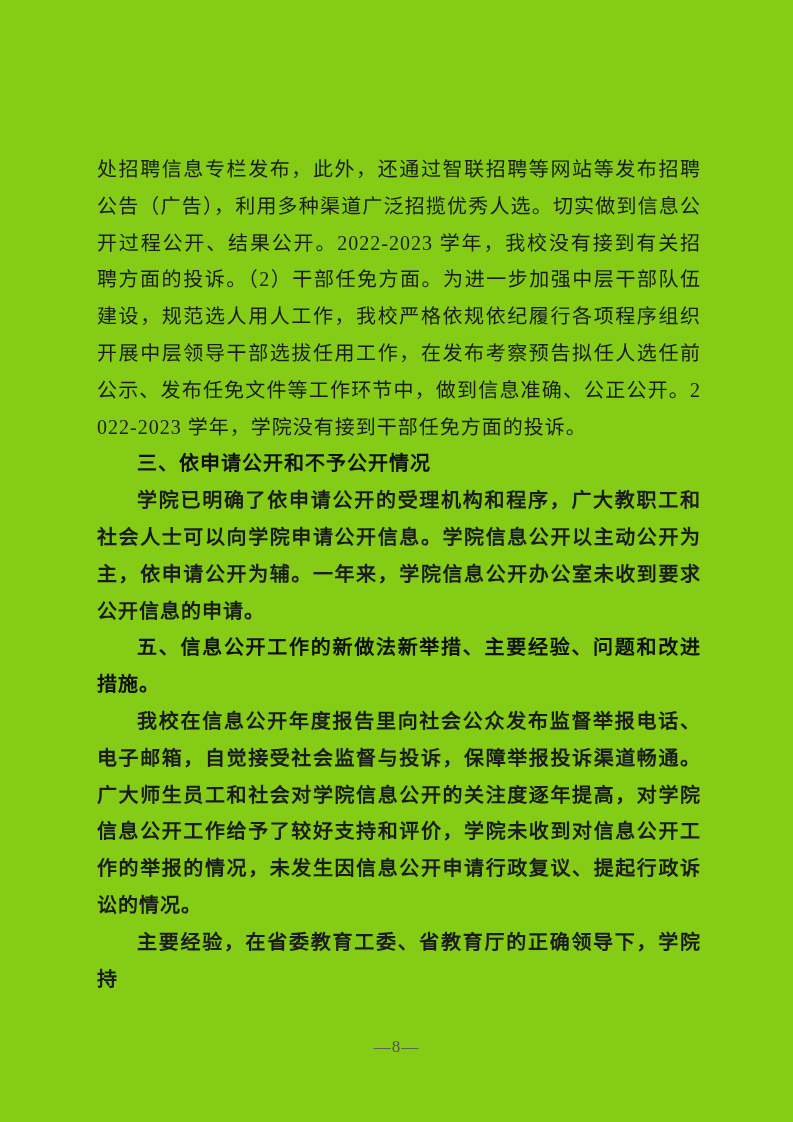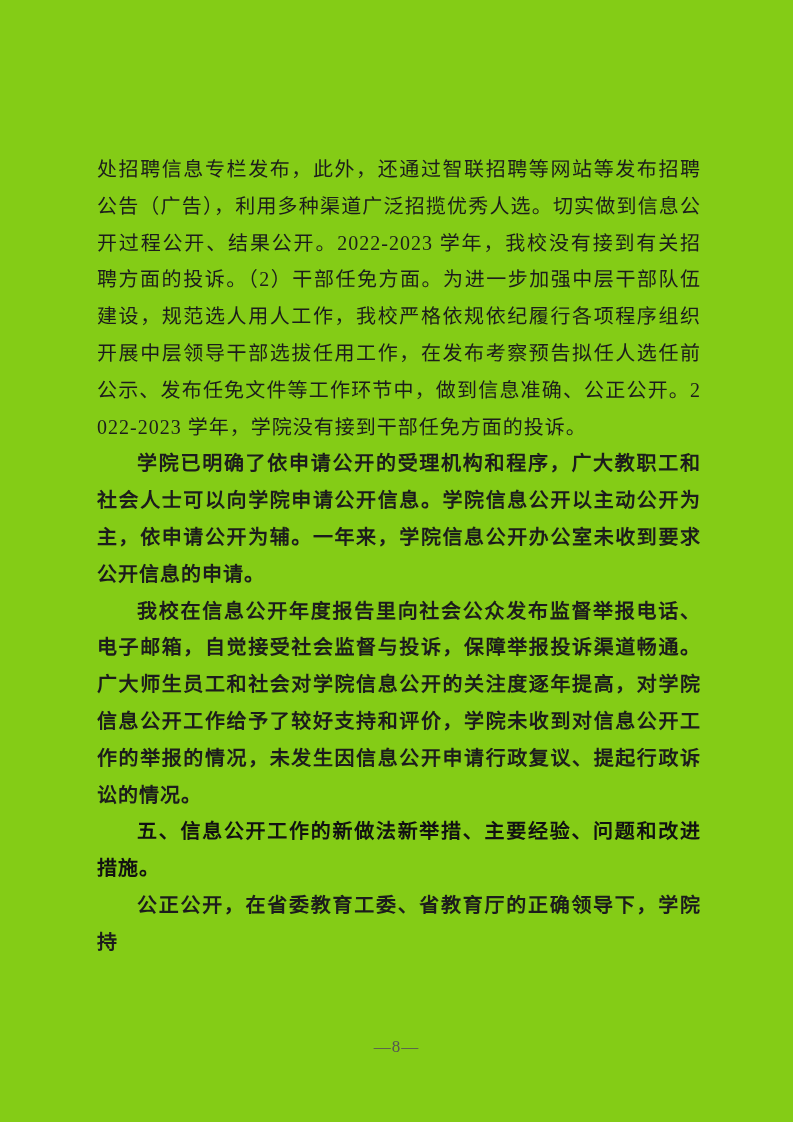--- a/index.html
+++ b/index.html
@@ -50,19 +50,20 @@
     color: #555555;
     font-family: "Liberation Serif", "DejaVu Serif", serif;
   }
 </style>
 </head>
 <body>
 
 <div class="page">
   <main class="content">
       <p class="para">处招聘信息专栏发布，此外，还通过智联招聘等网站等发布招聘公告（广告），利用多种渠道广泛招揽优秀人选。切实做到信息公开过程公开、结果公开。2022-2023 学年，我校没有接到有关招聘方面的投诉。（2）干部任免方面。为进一步加强中层干部队伍建设，规范选人用人工作，我校严格依规依纪履行各项程序组织开展中层领导干部选拔任用工作，在发布考察预告拟任人选任前公示、发布任免文件等工作环节中，做到信息准确、公正公开。2022-2023 学年，学院没有接到干部任免方面的投诉。</p>
+      <p class="para heading indent">三、依申请公开和不予公开情况</p>
       <p class="para indent">学院已明确了依申请公开的受理机构和程序，广大教职工和社会人士可以向学院申请公开信息。学院信息公开以主动公开为主，依申请公开为辅。一年来，学院信息公开办公室未收到要求公开信息的申请。</p>
+      <p class="para heading indent">五、信息公开工作的新做法新举措、主要经验、问题和改进措施。</p>
       <p class="para indent">我校在信息公开年度报告里向社会公众发布监督举报电话、电子邮箱，自觉接受社会监督与投诉，保障举报投诉渠道畅通。广大师生员工和社会对学院信息公开的关注度逐年提高，对学院信息公开工作给予了较好支持和评价，学院未收到对信息公开工作的举报的情况，未发生因信息公开申请行政复议、提起行政诉讼的情况。</p>
-      <p class="para heading indent">五、信息公开工作的新做法新举措、主要经验、问题和改进措施。</p>
-      <p class="para indent">公正公开，在省委教育工委、省教育厅的正确领导下，学院持</p>
+      <p class="para indent">主要经验，在省委教育工委、省教育厅的正确领导下，学院持</p>
     </main>
   <div class="page-number">—8—</div>
 </div>
 
 </body></html>

